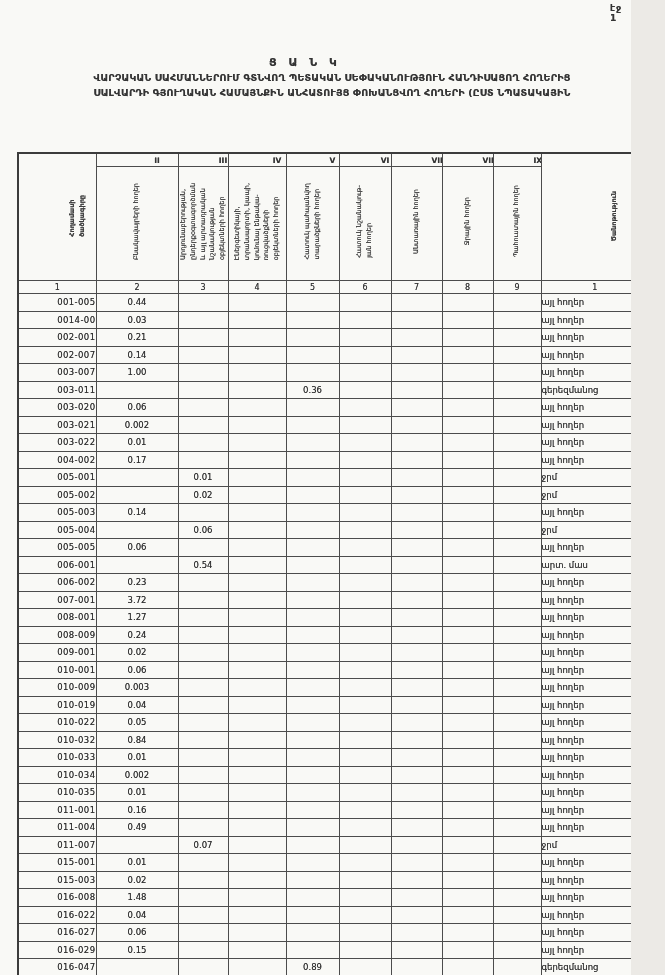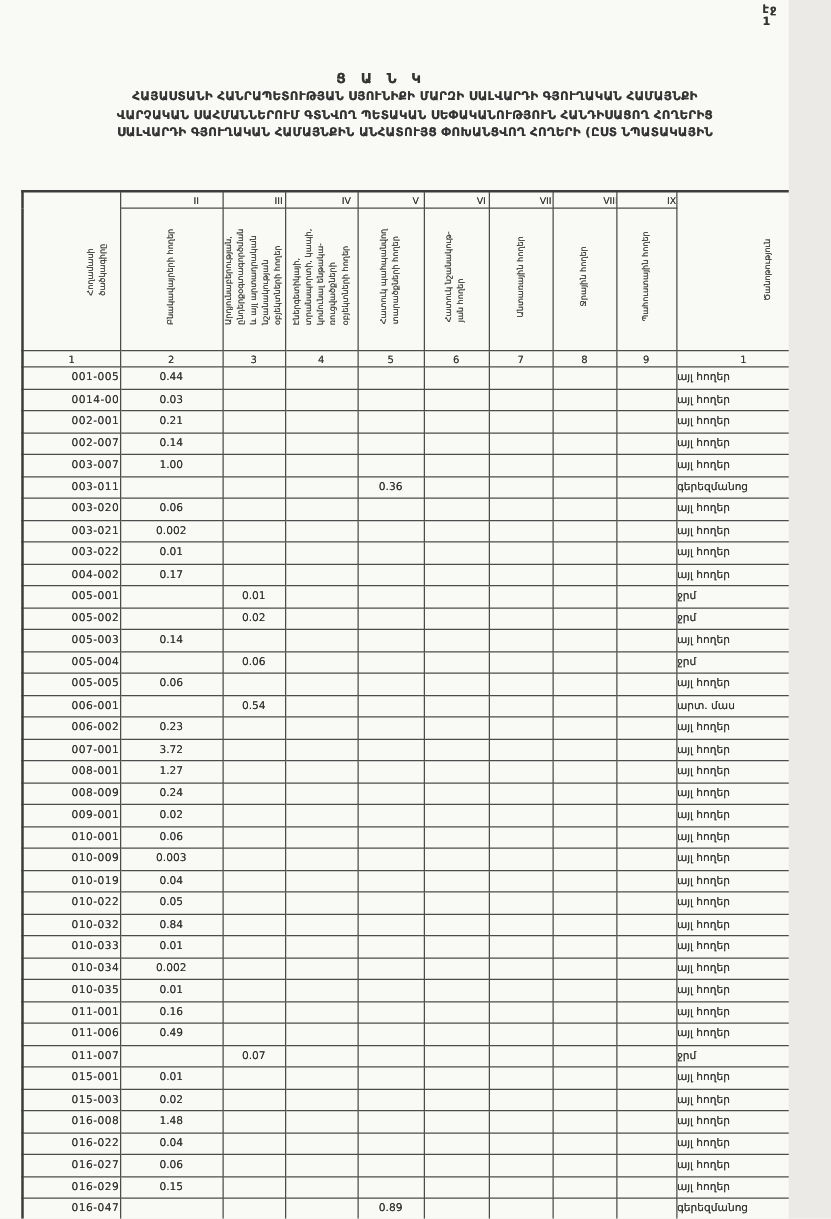--- a/index.html
+++ b/index.html
@@ -38,21 +38,21 @@
     width:631px;
     border-collapse:collapse;
     table-layout:fixed;
   }
   table.land-table th, table.land-table td{
     border:1px solid #4c4c4c;
     padding:0;
     overflow:hidden;
   }
   table.land-table{border:2px solid #3c3c3c;}
-  tr.rn-row th{height:12px;font-size:7.5px;font-weight:normal;text-align:center;padding-left:40px;}
+  tr.rn-row th{height:12px;font-size:7.5px;font-weight:bold;text-align:center;padding-left:40px;}
   tr.vh-row th{height:113px;vertical-align:middle;text-align:center;font-weight:normal;}
   th.span2{vertical-align:middle;text-align:center;font-weight:normal;}
   .vt{
     display:inline-block;
     writing-mode:vertical-rl;
     transform:rotate(180deg);
     white-space:pre-line;
     font-size:6.5px;
     line-height:1.5;
     max-height:118px;
@@ -75,21 +75,20 @@
 <body>
 
 <div class="page">
 
   <div class="page-number">էջ 1</div>
 
 
   <div class="doc-title">Ց Ա Ն Կ</div>
 
   <div class="doc-subtitle">
-    <div>ՀԱՅԱՍՏԱՆԻ ՀԱՆՐԱՊԵՏՈՒԹՅԱՆ ՍՅՈՒՆԻՔԻ ՄԱՐԶԻ ՍԱԼՎԱՐԴԻ ԳՅՈՒՂԱԿԱՆ ՀԱՄԱՅՆՔԻ</div>
     <div>ՎԱՐՉԱԿԱՆ ՍԱՀՄԱՆՆԵՐՈՒՄ ԳՏՆՎՈՂ ՊԵՏԱԿԱՆ ՍԵՓԱԿԱՆՈՒԹՅՈՒՆ ՀԱՆԴԻՍԱՑՈՂ ՀՈՂԵՐԻՑ</div>
     <div>ՍԱԼՎԱՐԴԻ ԳՅՈՒՂԱԿԱՆ ՀԱՄԱՅՆՔԻՆ ԱՆՀԱՏՈՒՅՑ ՓՈԽԱՆՑՎՈՂ ՀՈՂԵՐԻ (ԸՍՏ ՆՊԱՏԱԿԱՅԻՆ</div>
   </div>
 
   <table class="land-table">
     <colgroup>
       <col style="width:78px">
         <col style="width:82px">
         <col style="width:50px">
       <col style="width:58px">
@@ -522,21 +521,21 @@
           <td class="val"></td>
           <td class="val"></td>
           <td class="val"></td>
           <td class="val"></td>
           <td class="val"></td>
           <td class="val"></td>
           <td class="val"></td>
           <td class="note">այլ հողեր</td>
         </tr>
         <tr>
-          <td class="code">011-006</td>
+          <td class="code">011-004</td>
           <td class="val">0.49</td>
           <td class="val"></td>
           <td class="val"></td>
           <td class="val"></td>
           <td class="val"></td>
           <td class="val"></td>
           <td class="val"></td>
           <td class="val"></td>
           <td class="note">այլ հողեր</td>
         </tr>

